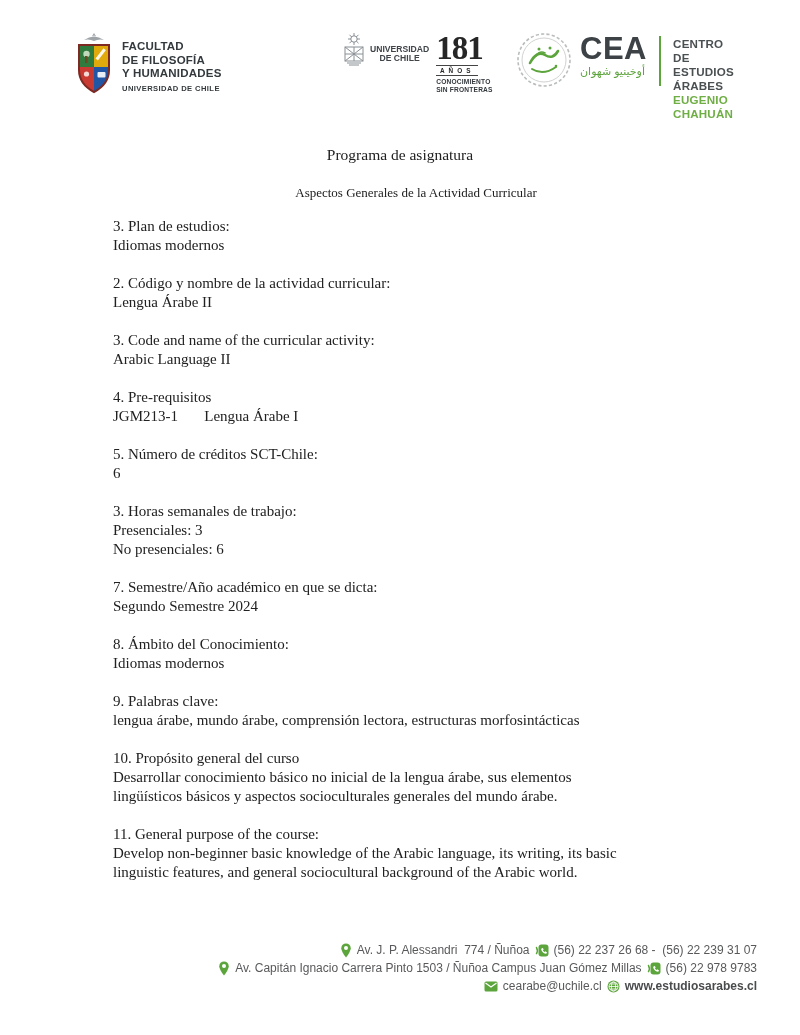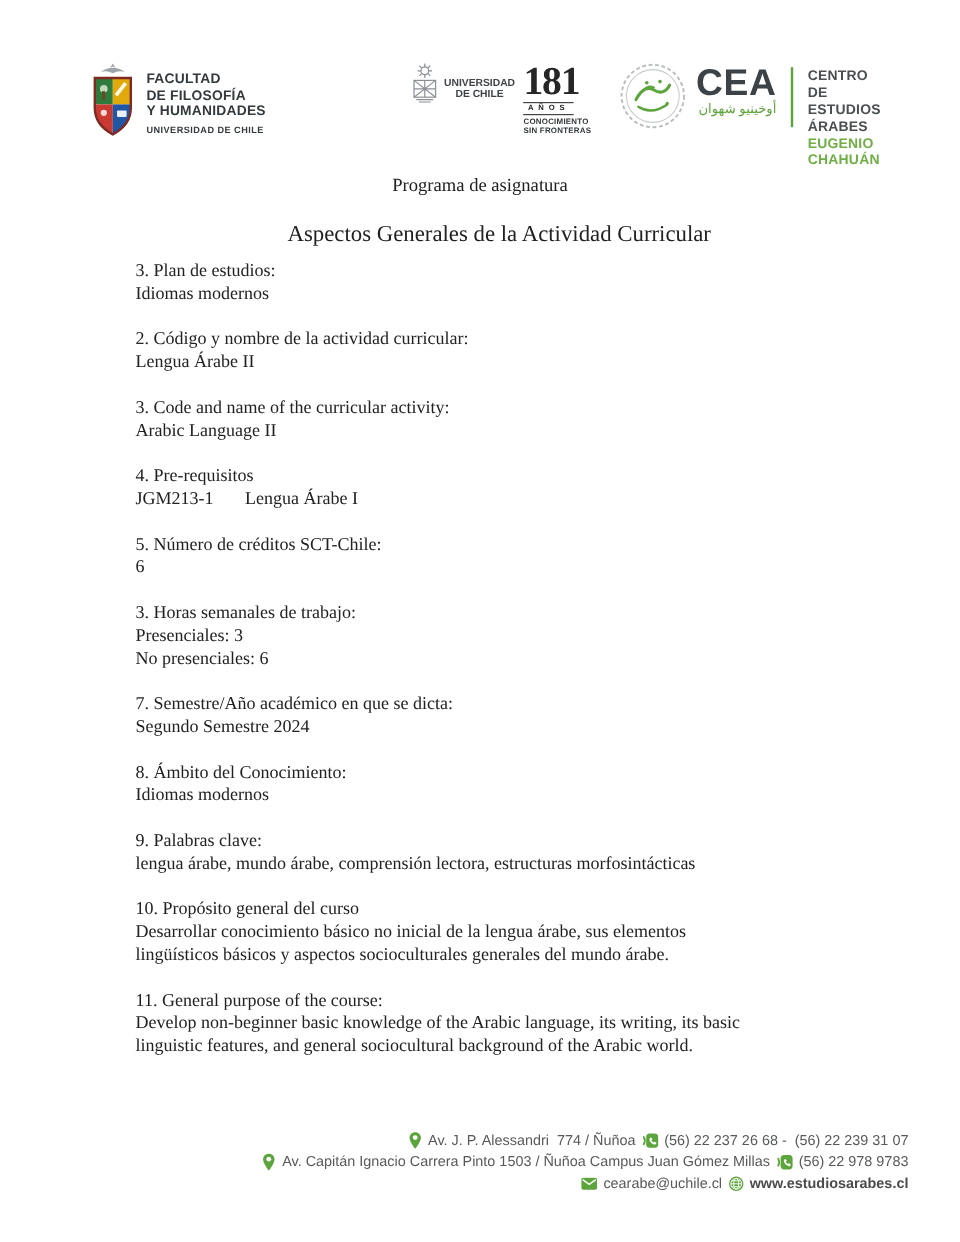--- a/index.html
+++ b/index.html
@@ -7,51 +7,51 @@
     position:relative;
     width:800px;height:1035px;
     background:#ffffff;
     margin:0 auto;
     overflow:hidden;
     font-family:"Liberation Serif","DejaVu Serif",serif;
     color:#212121;
   }
   
   .header{
-    position:absolute;top:52px;left:0;width:691px;height:70px;
+    position:absolute;top:32px;left:0;width:691px;height:70px;
   }
   .logo-left{position:absolute;left:75px;top:0;display:flex;align-items:flex-start;gap:9px;
     font-family:"Liberation Sans","DejaVu Sans",sans-serif;}
   .fac-text{padding-top:8px;}
   .fac-line{font-size:11.5px;font-weight:bold;letter-spacing:.2px;color:#33393d;line-height:13.5px;font-stretch:condensed;}
   .fac-uni{font-size:7.6px;font-weight:800;color:#33393d;letter-spacing:.4px;margin-top:3px;}
 
   .logo-center{position:absolute;left:338px;top:0;display:flex;align-items:flex-start;gap:7px;
     font-family:"Liberation Sans","DejaVu Sans",sans-serif;color:#4a4f54;}
   .uch-col{display:flex;flex-direction:row;align-items:center;}
   .uch-name{font-size:8.6px;font-weight:bold;line-height:9.5px;text-align:center;color:#3f4449;margin-top:2px;}
   .y181-col{display:flex;flex-direction:column;align-items:flex-start;padding-top:1px;}
   .y181{font-family:"Liberation Serif",serif;font-size:33px;line-height:30px;font-weight:600;color:#262626;letter-spacing:-1px;}
   .y181-anos{font-size:6.4px;font-weight:bold;color:#262626;letter-spacing:4px;border-top:1px solid #444;border-bottom:1px solid #444;
     padding:1px 0;margin:2px 0 2px 0;width:42px;text-align:center;}
   .y181-tag{font-size:6.6px;font-weight:bold;color:#33383c;line-height:8px;letter-spacing:.2px;}
 
   .logo-right{position:absolute;left:516px;top:0;display:flex;align-items:flex-start;gap:8px;
     font-family:"Liberation Sans","DejaVu Sans",sans-serif;}
-  .cea-block{display:flex;flex-direction:column;align-items:flex-end;margin-top:2px;}
+  .cea-block{display:flex;flex-direction:column;align-items:flex-start;margin-top:2px;}
   .cea-acronym{font-size:31px;line-height:30px;font-weight:800;color:#3d4247;letter-spacing:.5px;}
   .cea-arabic{font-size:11px;line-height:13px;color:#5CA43C;margin-top:1px;}
   .cea-divider{width:4px;height:50px;background:#5CA43C;margin:4px 4px 0 4px;}
   .cea-names{padding-top:5px;}
   .cea-name-line{font-size:11.6px;font-weight:600;color:#4a4f52;line-height:14px;letter-spacing:.2px;}
   .cea-name-green{color:#6FAE45;}
 
   
   .title-main{margin-top:146px;text-align:center;font-size:15.5px;}
-  .title-sub{margin-top:21px;text-align:center;font-size:19px;padding-left:32px;}
+  .title-sub{margin-top:21px;text-align:center;font-size:13px;padding-left:32px;}
 
   
   .content{position:absolute;top:217px;left:113px;width:600px;font-size:15px;line-height:19px;}
   .section{margin-bottom:19px;}
   .section div{white-space:nowrap;}
 
   
   .footer{
     position:absolute;right:43px;bottom:40px;text-align:left;
     font-family:"Liberation Sans","DejaVu Sans",sans-serif;

